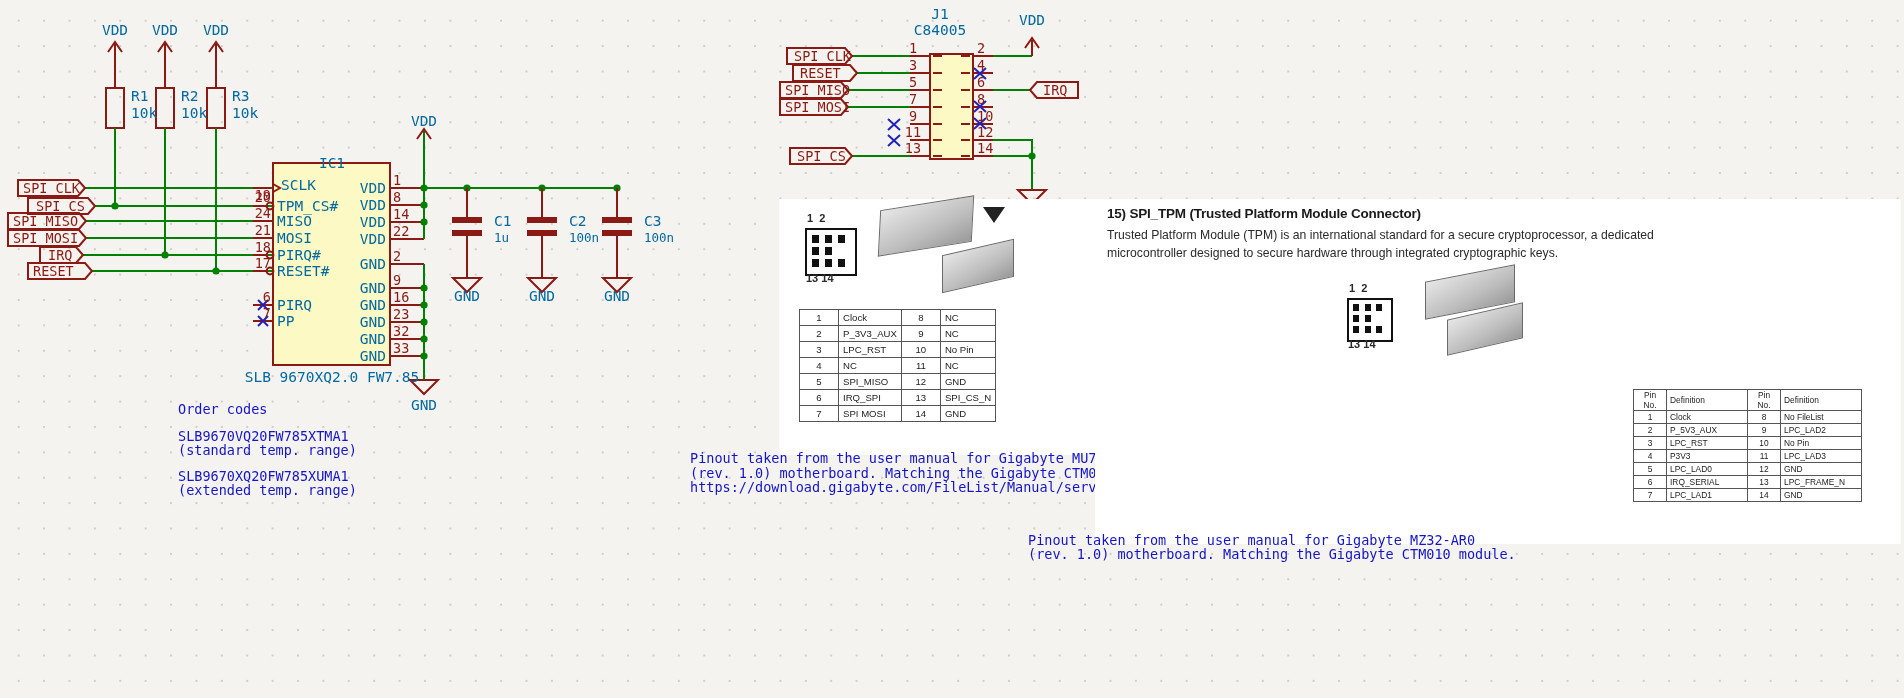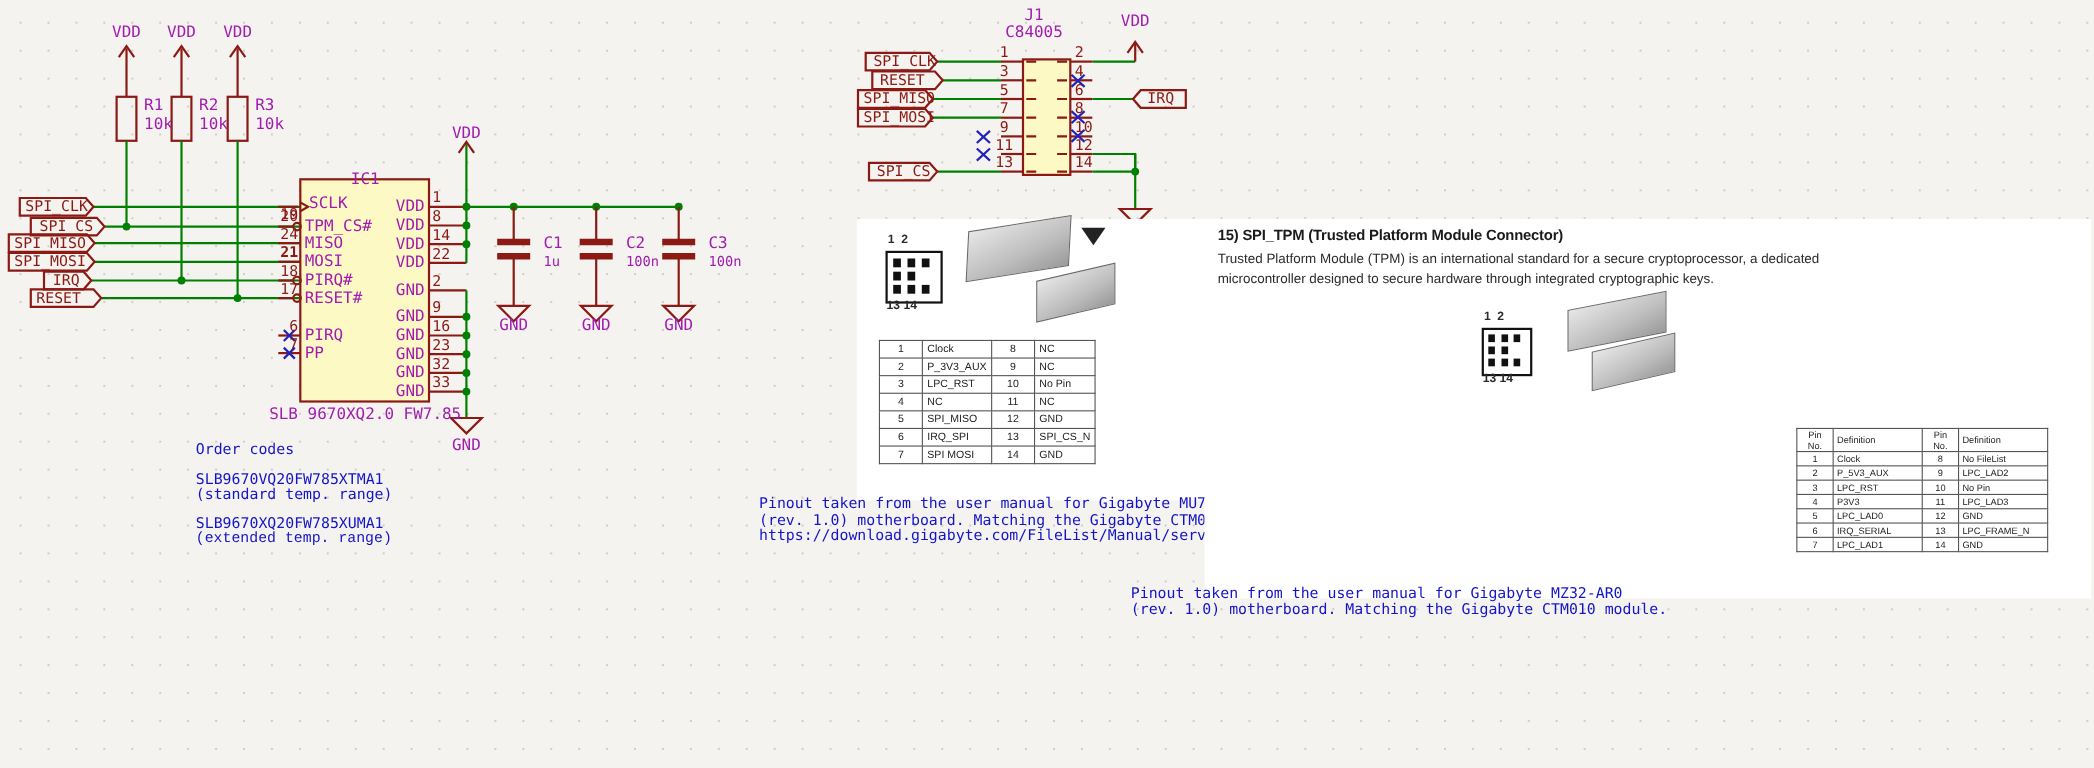--- a/index.html
+++ b/index.html
@@ -13,21 +13,21 @@
   #sheet{
     position:absolute;left:0;top:0;width:1904px;height:698px;
     background-color:#f4f3ef;
     background-image:radial-gradient(#cfcdc6 0.8px, transparent 0.9px);
     background-size:25.4px 25.4px;
     background-position:6px 8px;
   }
   .layer{position:absolute;left:0;top:0;width:1904px;height:698px;}
   svg.layer{pointer-events:none;}
   .lbl{position:absolute;white-space:pre;line-height:1;}
-  .teal{color:#a21caf;}
+  .teal{color:#0369a1;}
   .dred{color:#8b1a14;}
   .blue{color:#1414c8;}
   .t14{font-size:14.5px;}
   .t13{font-size:13.5px;}
   .t12{font-size:12.5px;}
   .ctr{transform:translateX(-50%);}
   .rgt{transform:translateX(-100%);}
 
   
   .ds{
@@ -270,21 +270,21 @@
 <div class="lbl dred t13" style="left:13px;top:232px;">SPI_MOSI</div>
 <div class="lbl dred t13" style="left:48px;top:249px;">IRQ</div>
 <div class="lbl dred t13" style="left:33px;top:265px;">RESET</div>
 
 <div class="lbl teal t14 ctr" style="left:332px;top:156px;">IC1</div>
 <div class="lbl teal t14 ctr" style="left:332px;top:370px;">SLB 9670XQ2.0 FW7.85</div>
 
 <div class="lbl dred t13 rgt" style="left:271px;top:189px;">19</div>
 <div class="lbl dred t13 rgt" style="left:271px;top:191px;">20</div>
 <div class="lbl dred t13 rgt" style="left:271px;top:207px;">24</div>
-<div class="lbl dred t13 rgt" style="left:271px;top:224px;font-weight:bold;">21</div>
+<div class="lbl dred t13 rgt" style="left:271px;top:224px;">21</div>
 <div class="lbl dred t13 rgt" style="left:271px;top:241px;">18</div>
 <div class="lbl dred t13 rgt" style="left:271px;top:257px;">17</div>
 <div class="lbl dred t13 rgt" style="left:271px;top:291px;">6</div>
 <div class="lbl dred t13 rgt" style="left:271px;top:307px;">7</div>
 
 <div class="lbl teal t14" style="left:281px;top:178px;">SCLK</div>
 <div class="lbl teal t14" style="left:277px;top:199px;">TPM_CS#</div>
 <div class="lbl teal t14" style="left:277px;top:214px;">MISO</div>
 <div class="lbl teal t14" style="left:277px;top:231px;">MOSI</div>
 <div class="lbl teal t14" style="left:277px;top:248px;">PIRQ#</div>
@@ -324,21 +324,21 @@
 <div class="lbl teal t12" style="left:494px;top:232px;">1u</div>
 <div class="lbl teal t14" style="left:569px;top:214px;">C2</div>
 <div class="lbl teal t12" style="left:569px;top:232px;">100n</div>
 <div class="lbl teal t14" style="left:644px;top:214px;">C3</div>
 <div class="lbl teal t12" style="left:644px;top:232px;">100n</div>
 
 <div class="lbl blue t13" style="left:178px;top:403px;">Order codes</div>
 <div class="lbl blue t13" style="left:178px;top:430px;">SLB9670VQ20FW785XTMA1</div>
 <div class="lbl blue t13" style="left:178px;top:444px;">(standard temp. range)</div>
 <div class="lbl blue t13" style="left:178px;top:470px;">SLB9670XQ20FW785XUMA1</div>
-<div class="lbl blue t13" style="left:178px;top:484px;font-family:Liberation Mono, monospace;">(extended temp. range)</div>
+<div class="lbl blue t13" style="left:178px;top:484px;">(extended temp. range)</div>
 
 <div class="lbl teal t14 ctr" style="left:940px;top:7px;">J1</div>
 <div class="lbl teal t14 ctr" style="left:940px;top:23px;">C84005</div>
 
 <div class="lbl dred t13" style="left:794px;top:50px;">SPI_CLK</div>
 <div class="lbl dred t13" style="left:800px;top:67px;">RESET</div>
 <div class="lbl dred t13" style="left:785px;top:84px;">SPI_MISO</div>
 <div class="lbl dred t13" style="left:785px;top:101px;">SPI_MOSI</div>
 <div class="lbl dred t13" style="left:797px;top:150px;">SPI_CS</div>
 <div class="lbl dred t13" style="left:1043px;top:84px;">IRQ</div>

